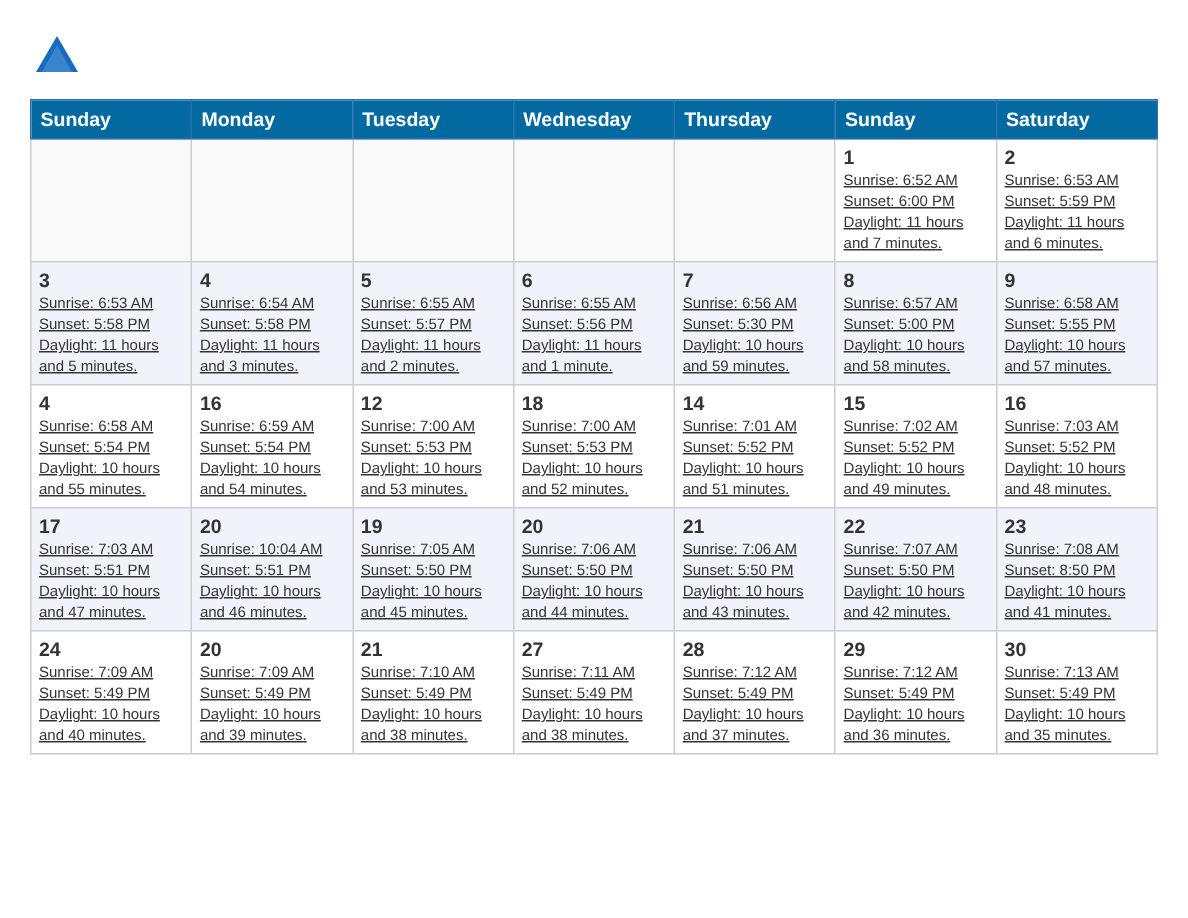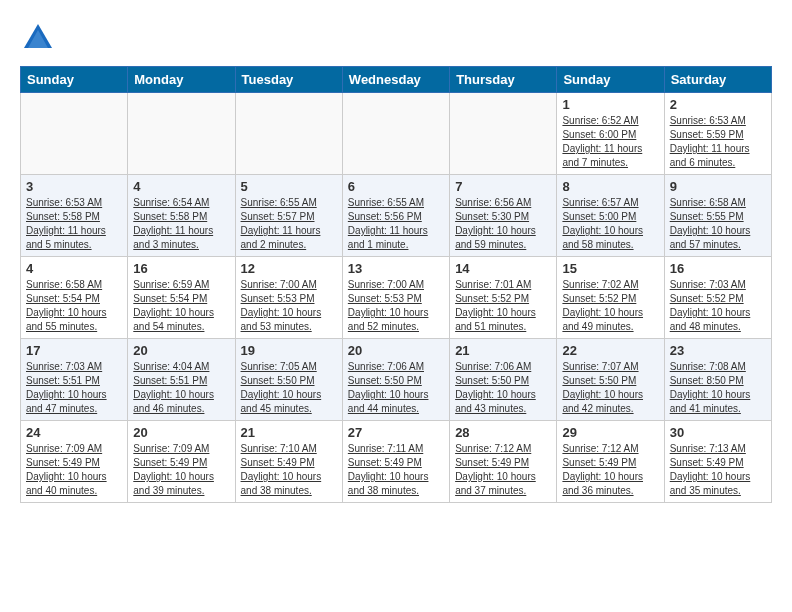--- a/index.html
+++ b/index.html
@@ -214,21 +214,21 @@
 and 54 minutes.</div>
           </td>
           <td>
             <span class="day-number">12</span>
             <div class="day-info">Sunrise: 7:00 AM
 Sunset: 5:53 PM
 Daylight: 10 hours
 and 53 minutes.</div>
           </td>
           <td>
-            <span class="day-number">13</span>
+            <span class="day-number">18</span>
             <div class="day-info">Sunrise: 7:00 AM
 Sunset: 5:53 PM
 Daylight: 10 hours
 and 52 minutes.</div>
           </td>
           <td>
             <span class="day-number">14</span>
             <div class="day-info">Sunrise: 7:01 AM
 Sunset: 5:52 PM
 Daylight: 10 hours
@@ -252,21 +252,21 @@
         <tr>
           <td>
             <span class="day-number">17</span>
             <div class="day-info">Sunrise: 7:03 AM
 Sunset: 5:51 PM
 Daylight: 10 hours
 and 47 minutes.</div>
           </td>
           <td>
             <span class="day-number">20</span>
-            <div class="day-info">Sunrise: 4:04 AM
+            <div class="day-info">Sunrise: 10:04 AM
 Sunset: 5:51 PM
 Daylight: 10 hours
 and 46 minutes.</div>
           </td>
           <td>
             <span class="day-number">19</span>
             <div class="day-info">Sunrise: 7:05 AM
 Sunset: 5:50 PM
 Daylight: 10 hours
 and 45 minutes.</div>

